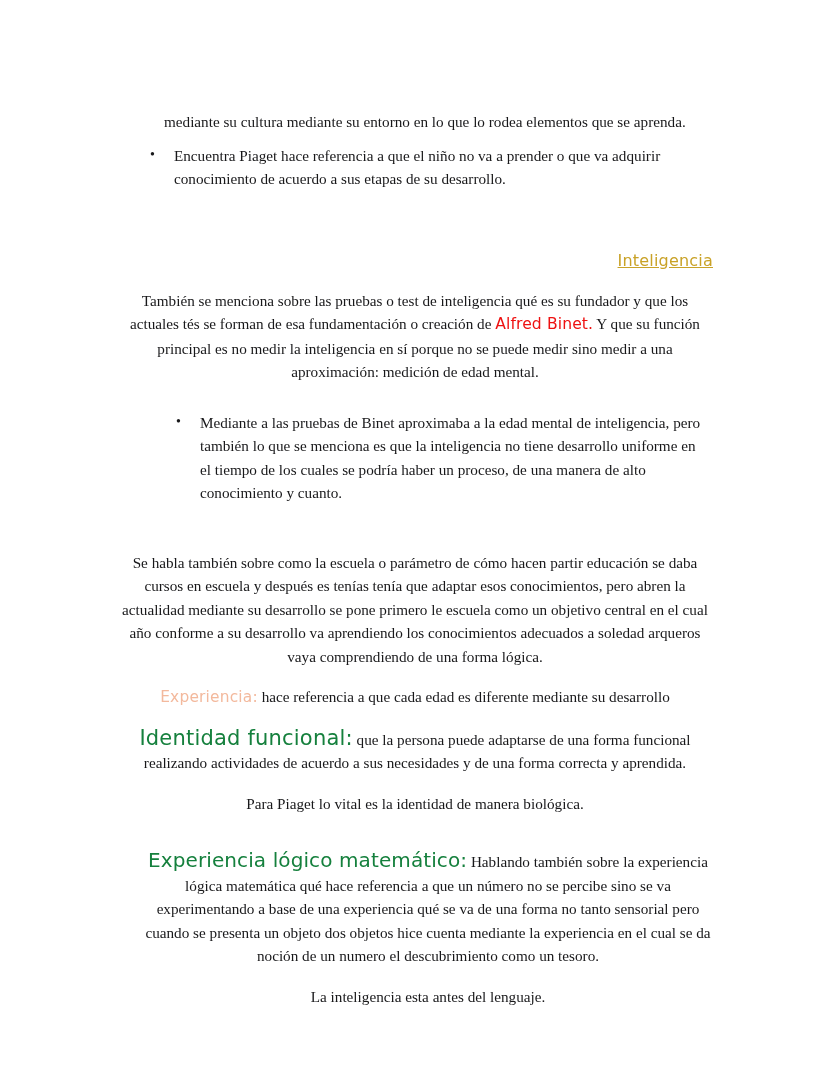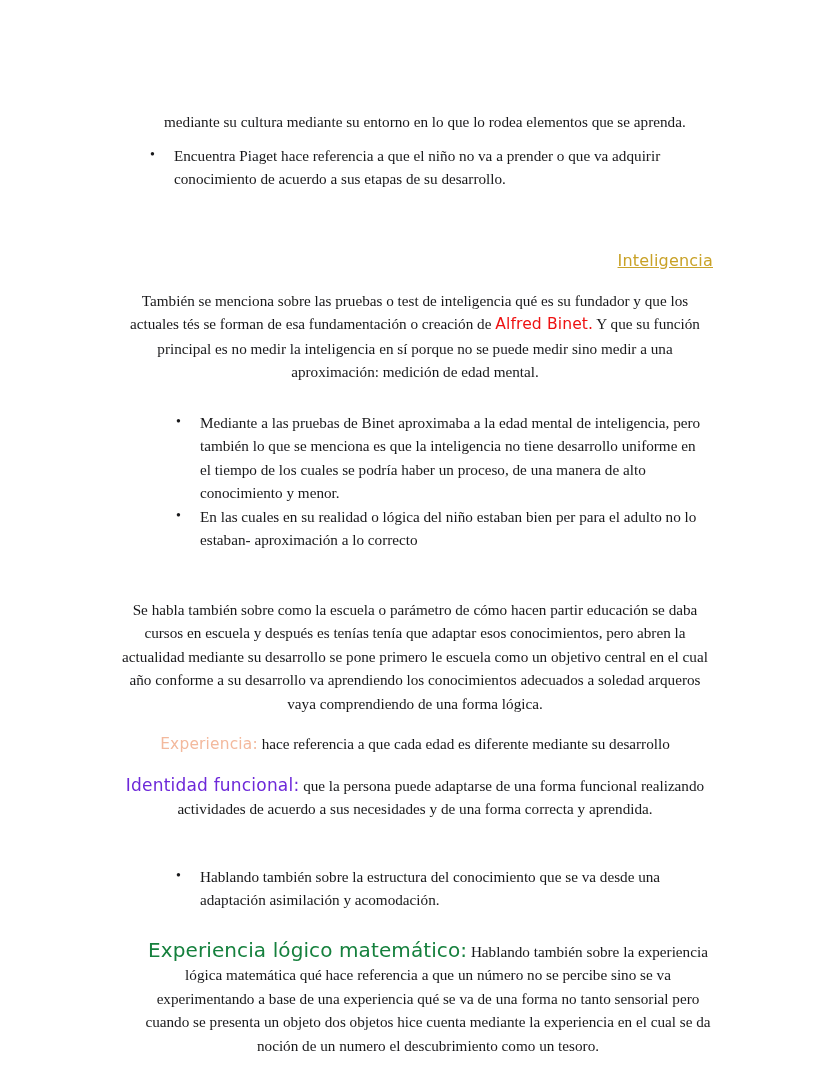--- a/index.html
+++ b/index.html
@@ -110,22 +110,22 @@
 
   .label-diferencia {
     font-family: "DejaVu Sans", "Liberation Sans", sans-serif;
     color: #f3b99d;
     font-size: 15.4px;
     letter-spacing: 0.2px;
   }
 
   .label-identidad {
     font-family: "DejaVu Sans", "Liberation Sans", sans-serif;
-    color: #6d28d9;
-    font-size: 17px;
+    color: #15803d;
+    font-size: 21px;
     letter-spacing: 0.2px;
   }
 
   .label-experiencia {
     font-family: "DejaVu Sans", "Liberation Sans", sans-serif;
     color: #15803d;
     font-size: 20px;
     letter-spacing: 0.1px;
   }
 
@@ -152,45 +152,42 @@
       <span class="u">Inteligencia</span>
     </div>
 
     <div class="spacer-md"></div>
 
     <p class="para"><span>También se menciona sobre las pruebas o test de inteligencia qué es su fundador y que los actuales tés se forman de esa fundamentación o creación de </span><span class="red-name">Alfred Binet.</span><span> Y que su función principal es no medir la inteligencia en sí porque no se puede medir sino medir a una aproximación: medición de edad mental.</span></p>
 
     <div class="spacer-md"></div>
 
     <ul class="bullets deep">
-      <li>Mediante a las pruebas de Binet aproximaba a la edad mental de inteligencia, pero también lo que se menciona es que la inteligencia no tiene desarrollo uniforme en el tiempo de los cuales se podría haber un proceso, de una manera de alto conocimiento y menor.</li>
-      <li>En las cuales en su realidad o lógica del niño estaban bien per para el adulto no lo estaban- aproximación a lo correcto</li>
+      <li>Mediante a las pruebas de Binet aproximaba a la edad mental de inteligencia, pero también lo que se menciona es que la inteligencia no tiene desarrollo uniforme en el tiempo de los cuales se podría haber un proceso, de una manera de alto conocimiento y cuanto.</li>
     </ul>
 
     <div class="spacer-lg"></div>
     <div class="spacer-sm"></div>
 
     <p class="para">Se habla también sobre como la escuela o parámetro de cómo hacen partir educación se daba cursos en escuela y después es tenías tenía que adaptar esos conocimientos, pero abren la actualidad mediante su desarrollo se pone primero le escuela como un objetivo central en el cual año conforme a su desarrollo va aprendiendo los conocimientos adecuados a soledad arqueros vaya comprendiendo de una forma lógica.</p>
 
     <div class="spacer-md"></div>
 
     <p class="para"><span class="label-diferencia">Experiencia:</span><span> hace referencia a que cada edad es diferente mediante su desarrollo</span></p>
 
     <div class="spacer-md"></div>
 
     <p class="para"><span class="label-identidad">Identidad funcional:</span><span> que la persona puede adaptarse de una forma funcional realizando actividades de acuerdo a sus necesidades y de una forma correcta y aprendida.</span></p>
 
     <div class="spacer-md"></div>
 
+    <p class="para">Para Piaget lo vital es la identidad de manera biológica.</p>
 
     <div class="spacer-md"></div>
 
-    <ul class="bullets deep">
-      <li>Hablando también sobre la estructura del conocimiento que se va desde una adaptación asimilación y acomodación.</li>
-    </ul>
 
     <div class="spacer-md"></div>
 
     <div class="indent-block">
       <p class="para"><span class="label-experiencia">Experiencia lógico matemático:</span><span> Hablando también sobre la experiencia lógica matemática qué hace referencia a que un número no se percibe sino se va experimentando a base de una experiencia qué se va de una forma no tanto sensorial pero cuando se presenta un objeto dos objetos hice cuenta mediante la experiencia en el cual se da noción de un numero el descubrimiento como un tesoro.</span></p>
 
       <div class="spacer-md"></div>
 
       <p class="para">La inteligencia esta antes del lenguaje.</p>
     </div>

